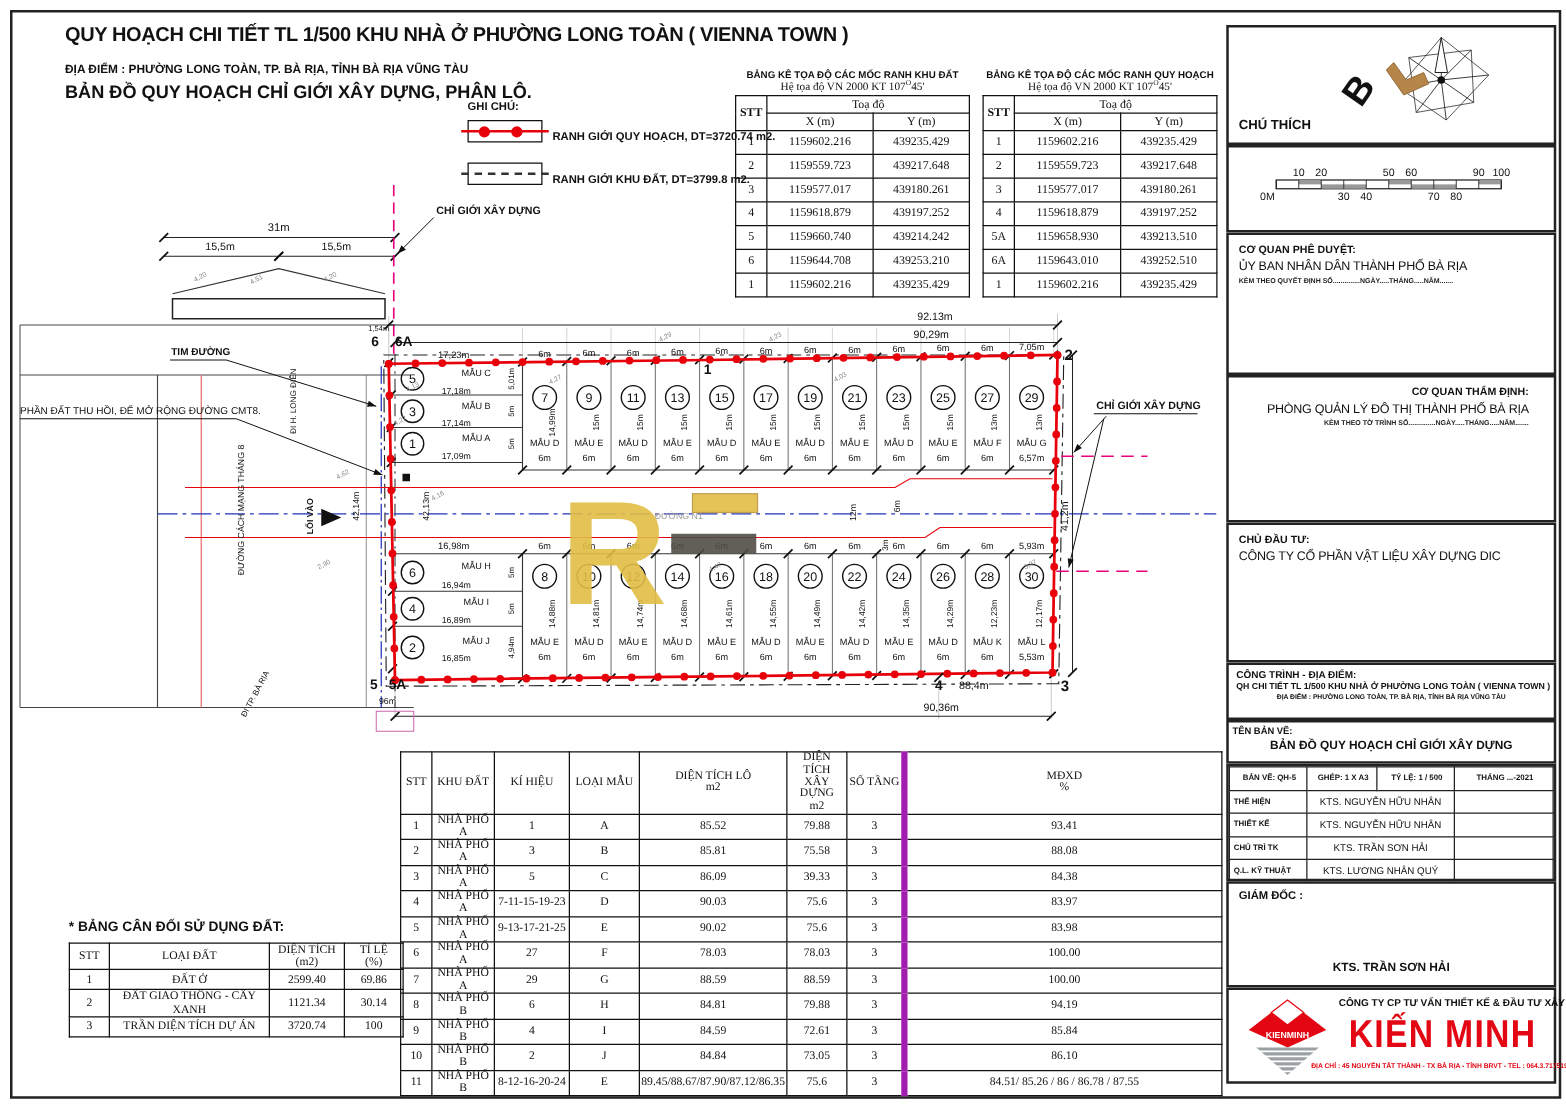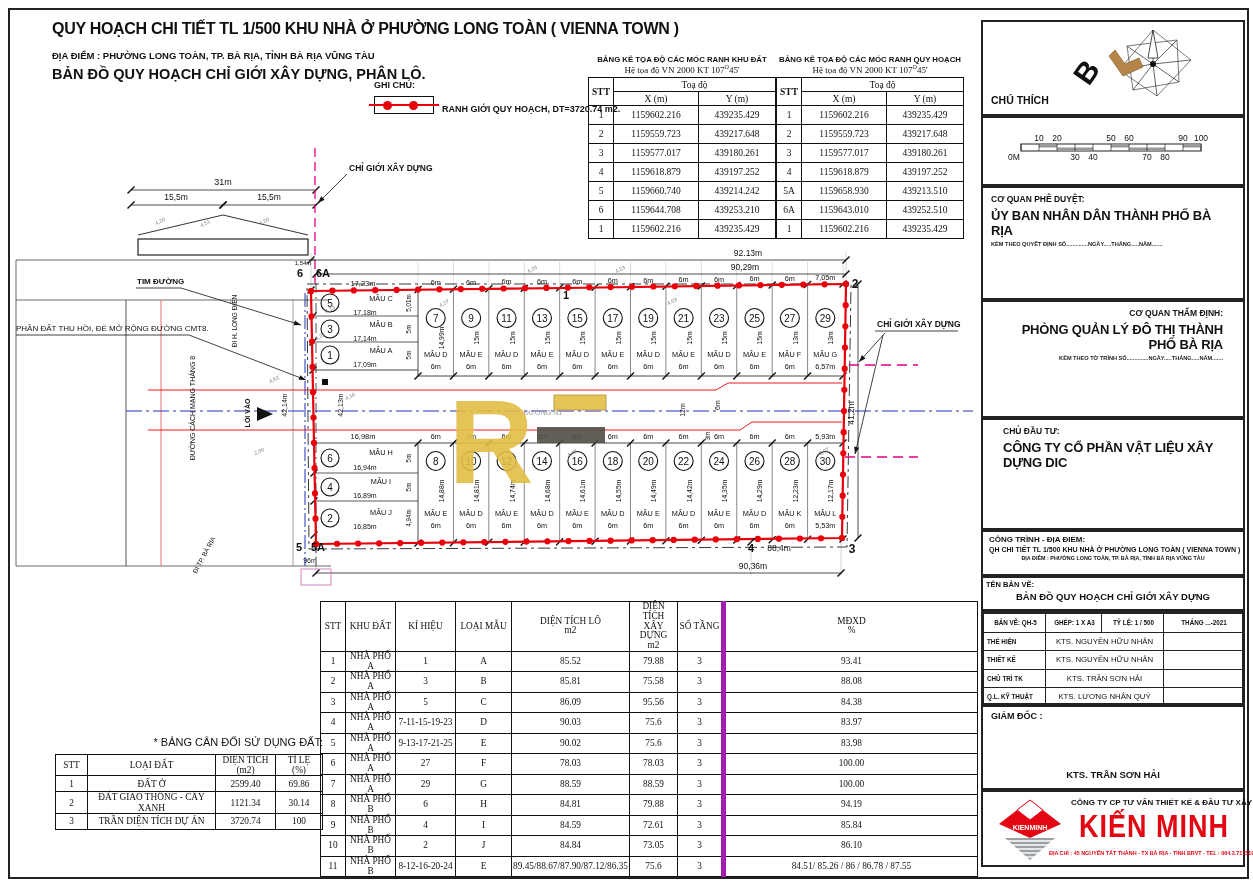--- a/index.html
+++ b/index.html
@@ -14,42 +14,42 @@
   
   #legend{left:374px;top:80px;font-size:9px;}
   .lg-head{font-weight:bold;margin-bottom:6px;}
   .lg-item{display:flex;align-items:flex-end;margin-bottom:16px;}
   .lg-swatch{width:58px;height:16px;border:1px solid #111;position:relative;margin-right:8px;flex:0 0 auto;}
   .lg-line-red{position:absolute;left:-6px;right:-6px;top:7px;height:2px;background:#e8000a;}
   .lg-dot{position:absolute;top:3.5px;width:9px;height:9px;border-radius:50%;background:#e8000a;}
   .lg-dashdot{position:absolute;left:-6px;right:-6px;top:7px;border-top:2px dashed #333;}
   .lg-label{font-weight:bold;font-size:9px;white-space:nowrap;}
   
-  #coord-tables{left:588px;top:55px;display:flex;}
+  #coord-tables{left:588px;top:55px;display:flex;gap:10px;}
   .ctab{width:188px;font-family:"Liberation Serif",serif;}
   .ctab .t1{font-family:"Liberation Sans",sans-serif;font-weight:bold;font-size:7.8px;text-align:center;white-space:nowrap;}
   .ctab .t2{font-size:9px;text-align:center;margin-bottom:2px;}
   .ctab table{border-collapse:collapse;width:100%;}
   .ctab td,.ctab th{border:1px solid #111;font-size:9.5px;text-align:center;padding:0;height:18px;font-weight:normal;}
   .ctab .hh{height:13px;font-size:9.5px;}
   
   #housing{left:320px;top:601px;width:658px;}
   #housing .cap{font-size:10.5px;font-weight:bold;margin-bottom:4px;}
   #housing table{border-collapse:collapse;width:100%;font-family:"Liberation Serif",serif;}
   #housing th,#housing td{border:1px solid #111;font-size:9.3px;text-align:center;padding:0 1px;height:14.6px;font-weight:normal;line-height:1.05;}
   #housing th{height:auto;}
   #housing .thick{border-left:5px solid #a21caf;}
   #landuse{left:55px;top:736px;width:268px;}
-  #landuse .cap{font-size:11px;font-weight:normal;margin-bottom:6px;text-align:right;}
+  #landuse .cap{font-size:11px;font-weight:bold;margin-bottom:6px;}
   #landuse table{border-collapse:collapse;width:100%;font-family:"Liberation Serif",serif;}
   #landuse th,#landuse td{border:1px solid #111;font-size:9.3px;text-align:center;padding:0 1px;height:15px;font-weight:normal;line-height:1.1;}
   
   .panel{position:absolute;left:981px;width:264px;border:2px solid #222;box-sizing:border-box;background:#fff;}
   .p-head{font-size:8.5px;font-weight:bold;}
-  .p-line1{font-size:13px;font-weight:bold;letter-spacing:-0.2px;}
+  .p-line1{font-size:10px;font-weight:normal;letter-spacing:-0.2px;}
   .p-tiny{font-size:5.6px;font-weight:bold;color:#222;}
   #info-table{width:100%;border-collapse:collapse;}
   #info-table td{border:1px solid #222;font-size:7.8px;text-align:center;height:17.5px;padding:0 1px;}
   #info-table td.lbl{font-size:6.3px;font-weight:bold;text-align:left;padding-left:3px;}
   .kienminh-name{font-size:27px;font-weight:bold;color:#e30613;letter-spacing:1px;transform:scaleY(1.15);transform-origin:left center;white-space:nowrap;}
   .addr{font-size:5.4px;color:#e30613;font-weight:bold;white-space:nowrap;}
   svg text{font-family:"Liberation Sans",sans-serif;}
 </style>
 </head>
 <body>
@@ -62,20 +62,26 @@
 
 <div class="abs" id="legend">
   <div class="lg-head">GHI CHÚ:</div>
   <div class="lg-item">
     <span class="lg-swatch">
       <span class="lg-line-red"></span>
       <span class="lg-dot" style="left:8px;"></span>
       <span class="lg-dot" style="left:34px;"></span>
     </span>
     <span class="lg-label">RANH GIỚI QUY HOẠCH, DT=3720.74 m2.</span>
+  </div>
+  <div class="lg-item">
+    <span class="lg-swatch">
+      <span class="lg-dashdot"></span>
+    </span>
+    <span class="lg-label">RANH GIỚI KHU ĐẤT, DT=3799.8 m2.</span>
   </div>
 </div>
 
 <div class="abs" id="coord-tables">
     <div class="ctab">
       <div class="t1">BẢNG KÊ TỌA ĐỘ CÁC MỐC RANH KHU ĐẤT</div>
       <div class="t2">Hệ tọa độ VN 2000 KT 107<sup style="font-size:6px">O</sup>45'</div>
       <table>
         <tbody>
           <tr>
@@ -699,21 +705,21 @@
           <td>75.58</td>
           <td>3</td>
           <td class="thick">88.08</td>
         </tr>
         <tr>
           <td>3</td>
           <td>NHÀ PHỐ A</td>
           <td>5</td>
           <td>C</td>
           <td>86.09</td>
-          <td>95.56</td>
+          <td>39.33</td>
           <td>3</td>
           <td class="thick">84.38</td>
         </tr>
         <tr>
           <td>4</td>
           <td>NHÀ PHỐ A</td>
           <td>7-11-15-19-23</td>
           <td>D</td>
           <td>90.03</td>
           <td>75.6</td>
@@ -906,21 +912,21 @@
   <div class="p-line1" style="margin-top:4px;">ỦY BAN NHÂN DÂN THÀNH PHỐ BÀ RỊA</div>
   <div class="p-tiny" style="margin-top:3px;">KÈM THEO QUYẾT ĐỊNH SỐ..............NGÀY.....THÁNG.....NĂM.......</div>
 </div>
 
 <div class="panel" style="top:300px;height:118px;padding:6px 20px;text-align:right;">
   <div class="p-head">CƠ QUAN THẨM ĐỊNH:</div>
   <div class="p-line1" style="margin-top:4px;">PHÒNG QUẢN LÝ ĐÔ THỊ THÀNH PHỐ BÀ RỊA</div>
   <div class="p-tiny" style="margin-top:3px;">KÈM THEO TỜ TRÌNH SỐ..............NGÀY.....THÁNG.....NĂM.......</div>
 </div>
 
-<div class="panel" style="top:418px;height:112px;padding:6px 20px;">
+<div class="panel" style="top:418px;height:112px;padding:6px 8px;">
   <div class="p-head">CHỦ ĐẦU TƯ:</div>
   <div class="p-line1" style="margin-top:4px;">CÔNG TY CỔ PHẦN VẬT LIỆU XÂY DỰNG DIC</div>
 </div>
 
 <div class="panel" style="top:530px;height:46px;padding:3px 6px;">
   <div class="p-head" style="font-size:8px;">CÔNG TRÌNH - ĐỊA ĐIỂM:</div>
   <div style="font-size:7px;font-weight:bold;text-align:center;margin-top:2px;white-space:nowrap;">QH CHI TIẾT TL 1/500 KHU NHÀ Ở PHƯỜNG LONG TOÀN ( VIENNA TOWN )</div>
   <div style="font-size:5.4px;font-weight:bold;text-align:center;margin-top:2px;">ĐỊA ĐIỂM : PHƯỜNG LONG TOÀN, TP. BÀ RỊA, TỈNH BÀ RỊA VŨNG TÀU</div>
 </div>
 

